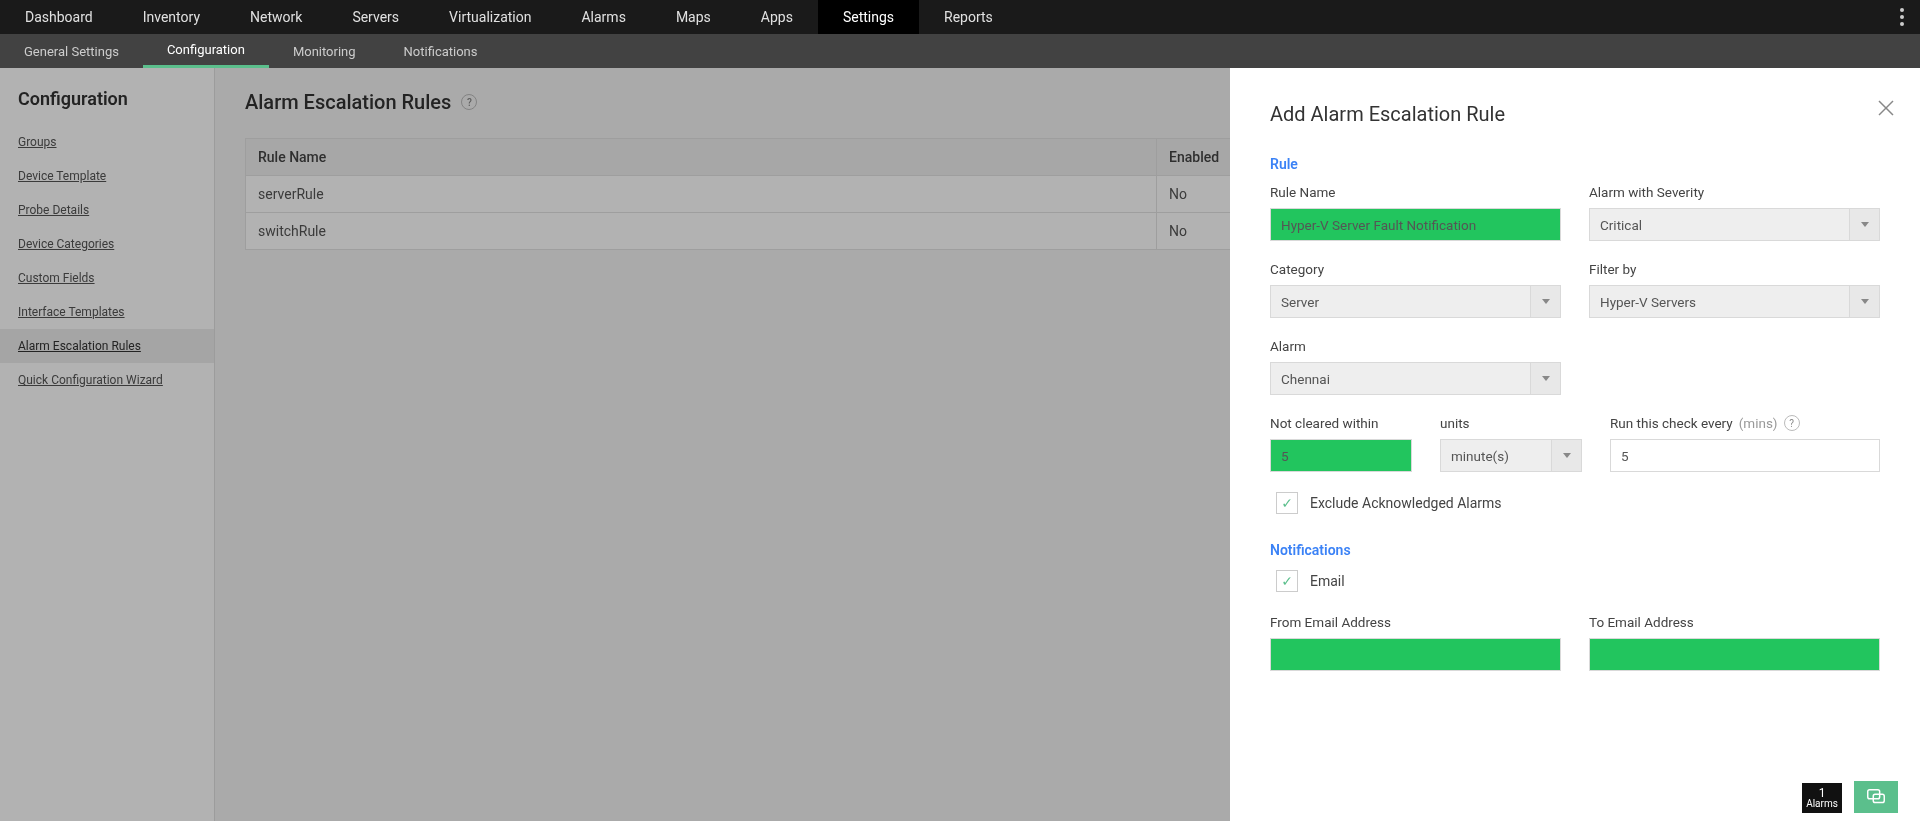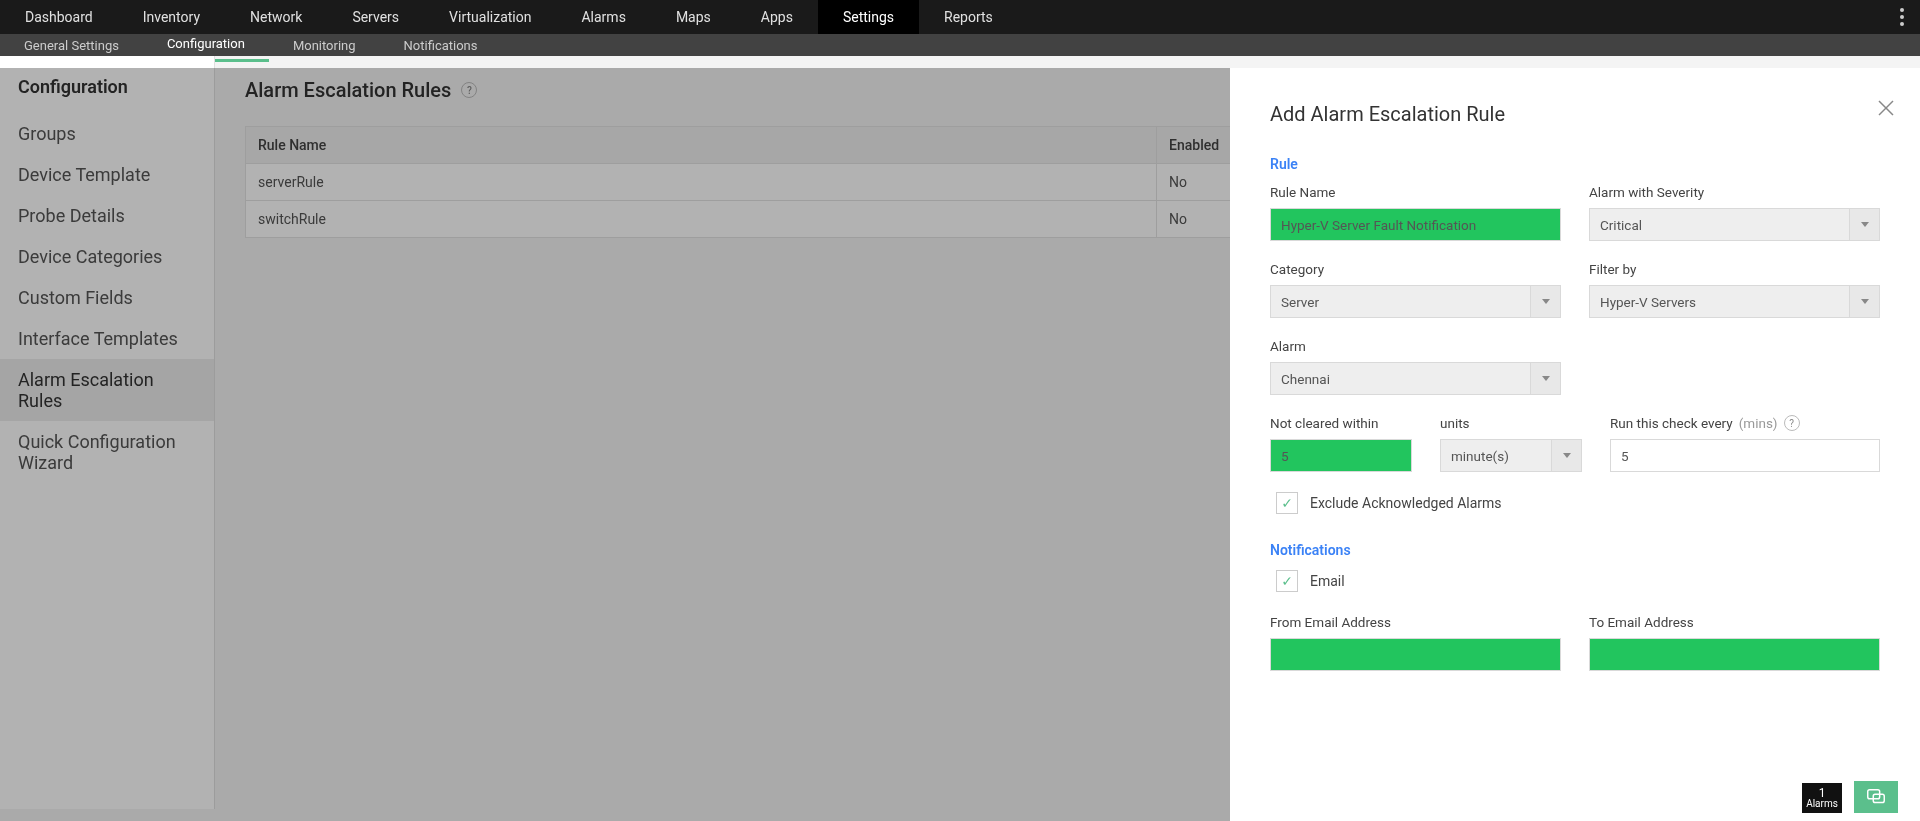--- a/index.html
+++ b/index.html
@@ -7,30 +7,30 @@
 
   
   .topnav { background:#1a1a1a; height:34px; display:flex; align-items:flex-start; position:relative; }
   .topnav .item { color:#e0e0e0; font-size:14px; padding:0 25px; height:34px; display:flex; align-items:center; cursor:pointer; }
   .topnav .item.active { background:#000000; color:#fff; }
   .topnav .more { position:absolute; right:8px; top:0; height:34px; display:flex; align-items:center; color:#ccc; cursor:pointer; }
   .more-dots { display:flex; flex-direction:column; gap:3px; padding:0 8px;}
   .more-dots span{ width:4px; height:4px; background:#ccc; border-radius:50%; }
 
   
-  .subnav { background:#424242; height:22px; display:flex; align-items:center; }
+  .subnav { background:#424242; height:34px; display:flex; align-items:center; }
   .subnav .item { color:#ccc; font-size:13px; padding:0 24px; height:34px; display:flex; align-items:center; cursor:pointer; }
   .subnav .item.active { border-bottom:3px solid #5bbf8c; color:#fff; }
 
   .main { display:flex; height:calc(100% - 68px); }
 
   
   .sidebar { width:215px; background:#fff; border-right:1px solid #e0e0e0; }
   .sidebar h2 { font-size:18px; font-weight:600; color:#333; padding:20px 18px 16px; }
-  .sidebar .navitem { font-size:18px; color:#555; padding:10px 18px; cursor:pointer; }
+  .sidebar .navitem { font-size:12px; color:#555; padding:10px 18px; cursor:pointer;text-decoration:underline; }
   .sidebar .navitem.active { background:#ececec; color:#333; }
 
   
   .content { flex:1; padding:22px 30px; }
   .content h1 { font-size:20px; font-weight:500; color:#333; display:flex; align-items:center; gap:10px; margin-bottom:24px;}
   .help-badge { width:16px; height:16px; border:1px solid #bbb; border-radius:50%; font-size:10px; display:flex; align-items:center; justify-content:center; color:#888;}
   table { width:100%; border-collapse:collapse; }
   th,td { text-align:left; font-size:14px; padding:10px 12px; border:1px solid #e3e3e3; color:#555;}
   th { background:#f0f0f0; font-weight:500; color:#444;}
   td { background:#fff; }

